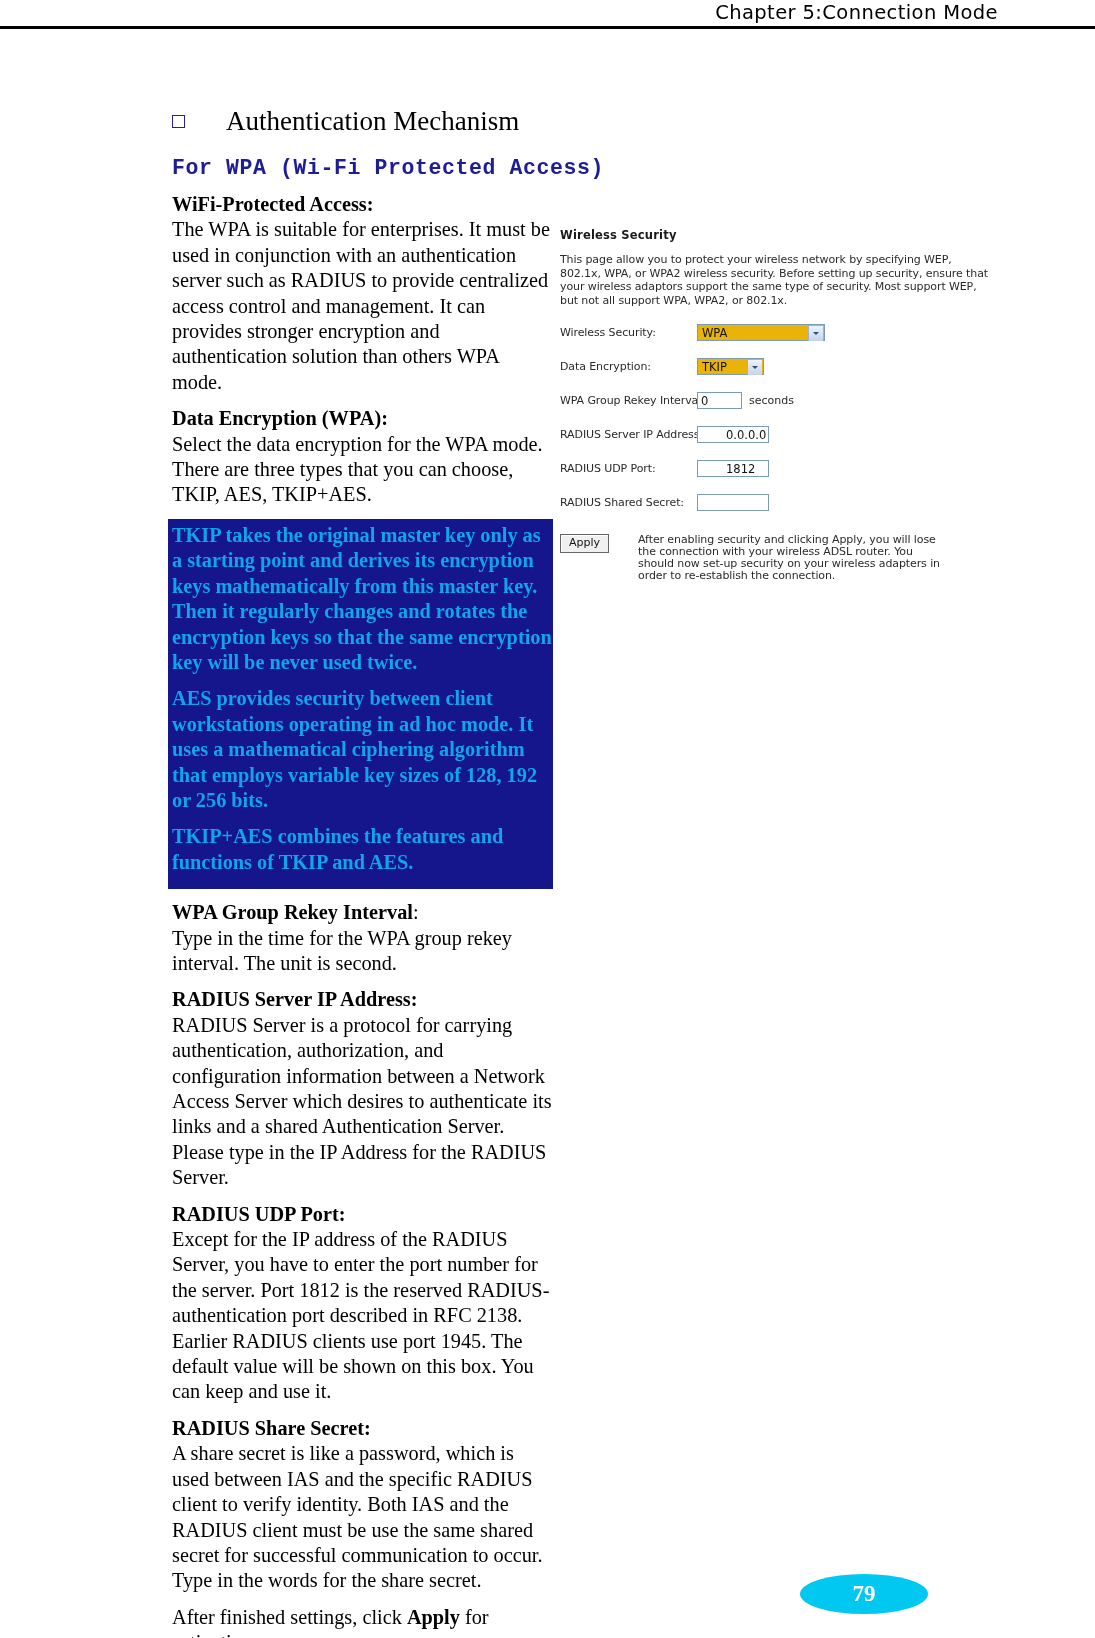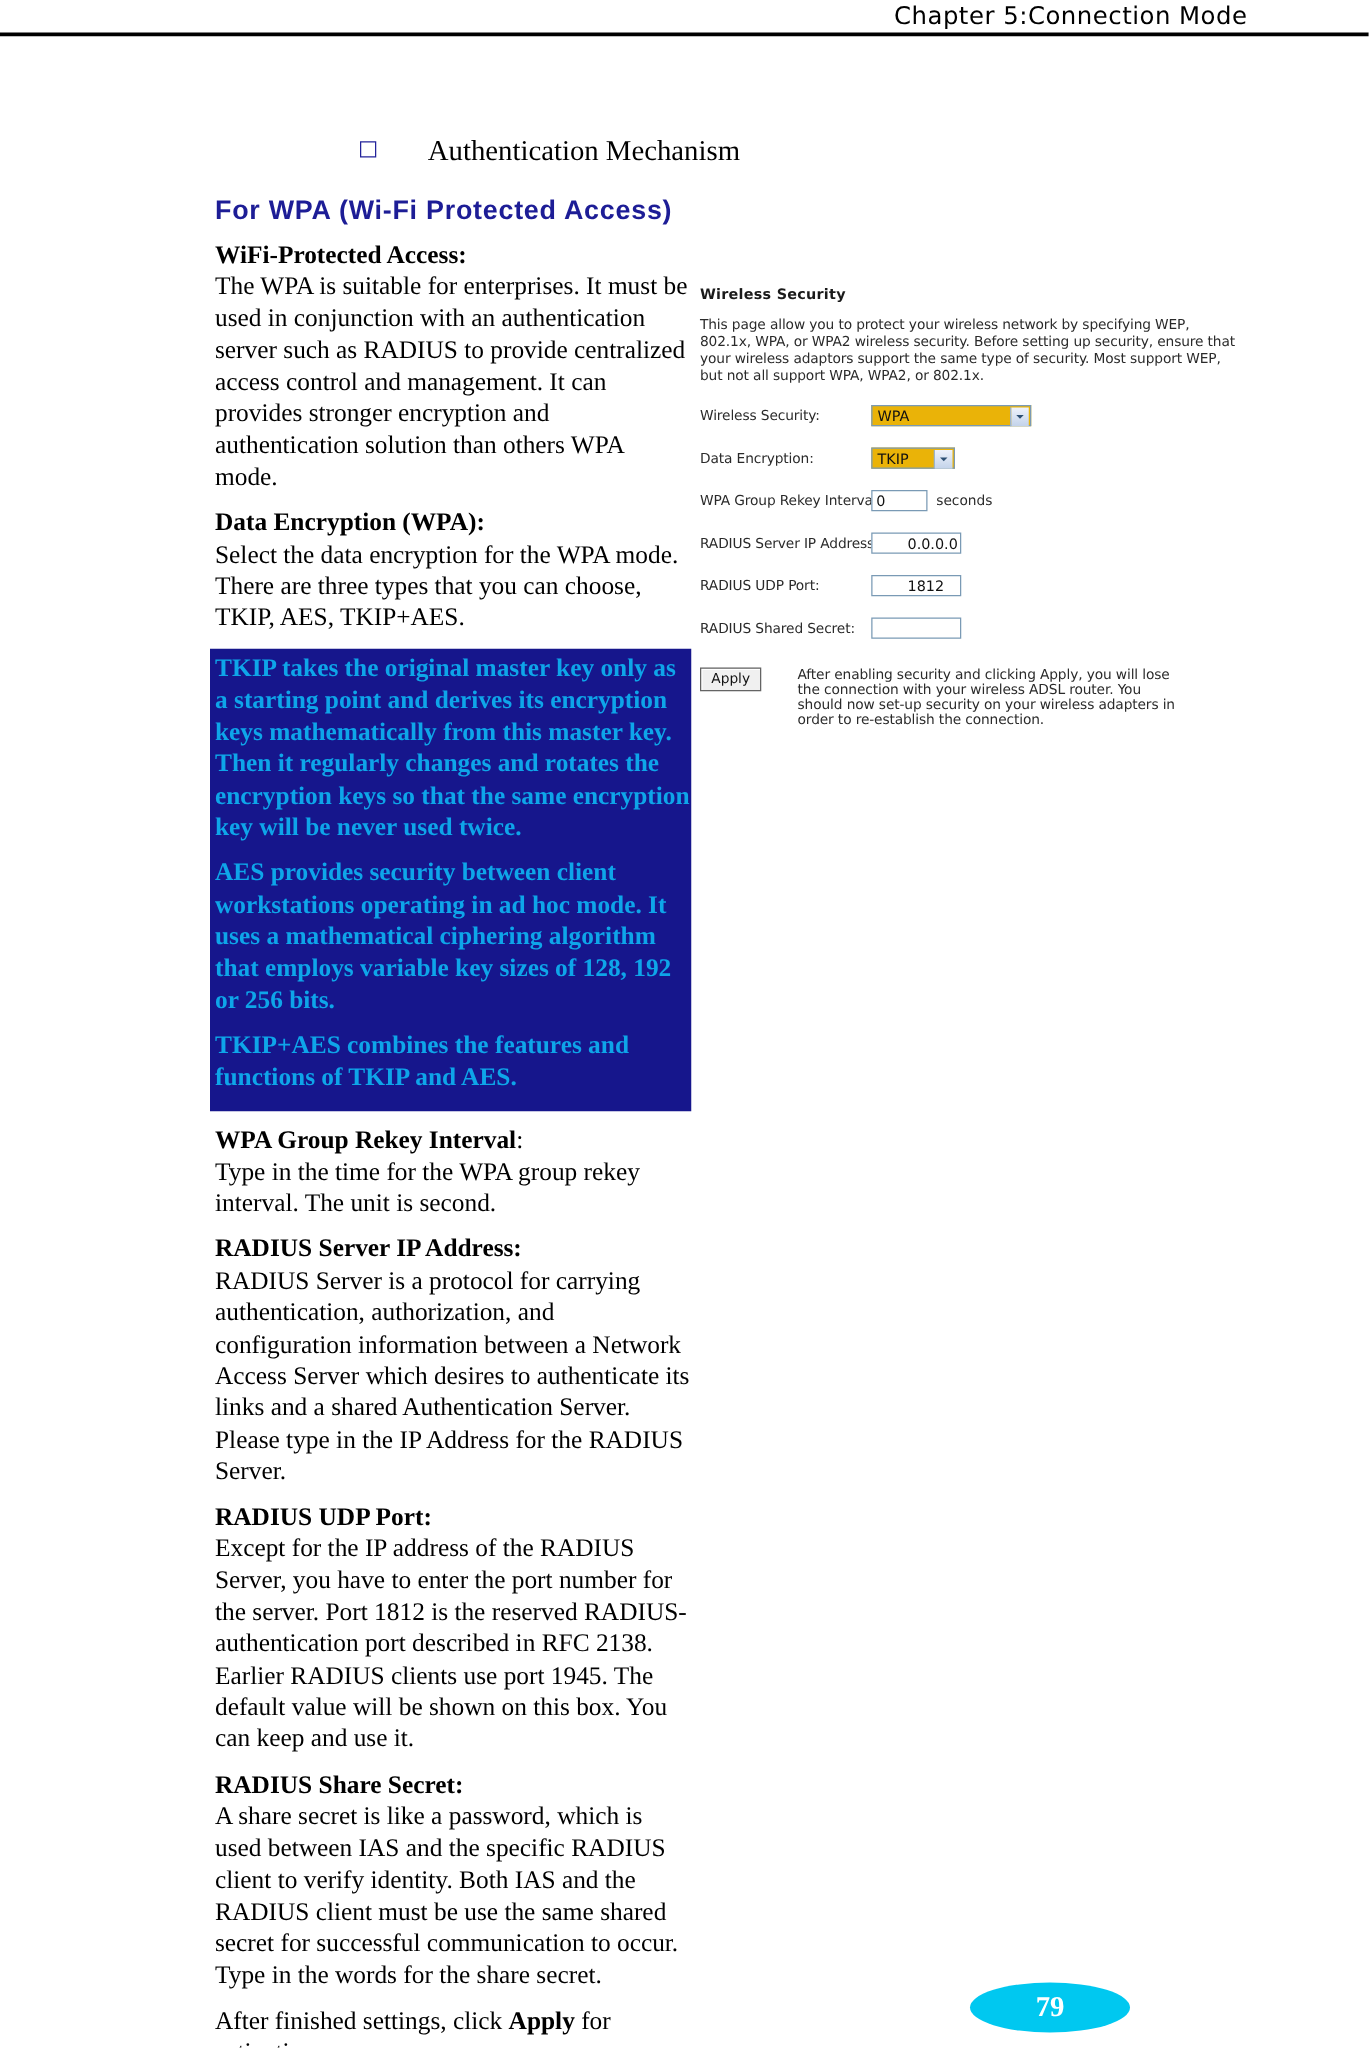--- a/index.html
+++ b/index.html
@@ -50,39 +50,38 @@
     left: 0px;
     width: 1095px;
   }
 
   
   .bullet-row {
     position: absolute;
     left: 172px;
     top: 12px;
     width: 420px;
-    font-size: 23px;
+    font-size: 27px;
     line-height: 26px;
-    text-align: right;
   }
   .bullet-row .sq {
     display: inline-block;
     width: 11px;
     height: 11px;
     border: 1.6px solid #22229a;
     margin-right: 41px;
     vertical-align: 2px;
   }
 
   
   .section-heading {
     position: absolute;
     left: 172px;
     top: 60px;
-    font-family: Liberation Sans, sans-serif;
+    font-family: Liberation Mono, monospace;
     font-weight: bold;
     font-size: 21.5px;
     letter-spacing: 0.6px;
     color: #1d1d96;
     white-space: nowrap;
   }
 
   
   #left-col {
     position: absolute;
@@ -230,23 +229,24 @@
     line-height: 12px;
     color: #2a2a2a;
     width: 305px;
     letter-spacing: -0.1px;
   }
 
   
   #page-footer {
     position: absolute;
     left: 0px;
-    bottom: 0px;
+    bottom: 12px;
     width: 936px;
     height: 70px;
+    padding-left: 24px;
   }
   #page-number-badge {
     position: absolute;
     right: 32px;
     top: 18px;
     width: 128px;
     height: 40px;
     border-radius: 50%;
     background: #00c8f0;
     color: #ffffff;

